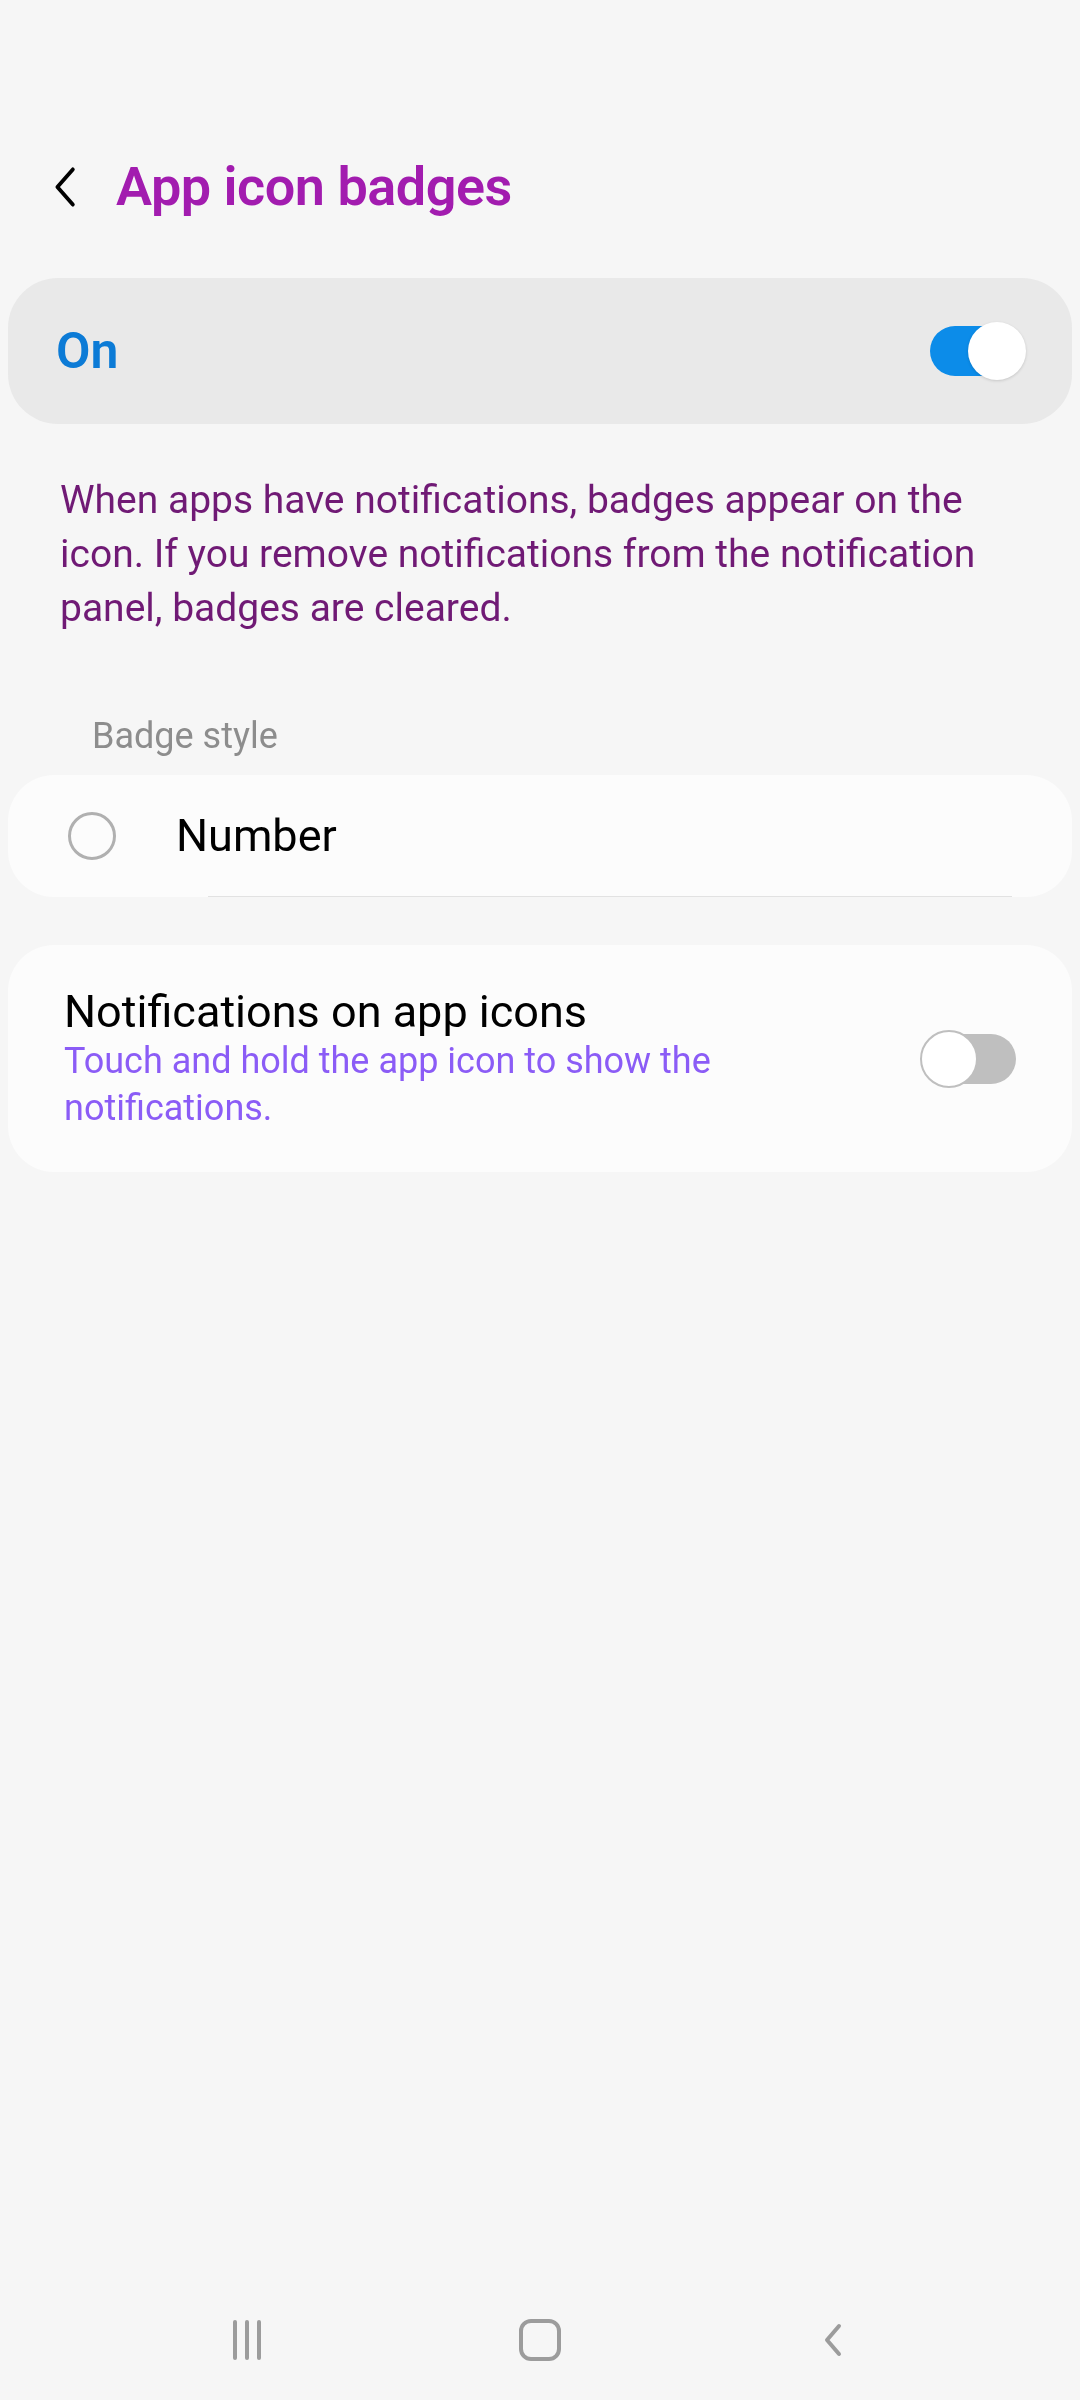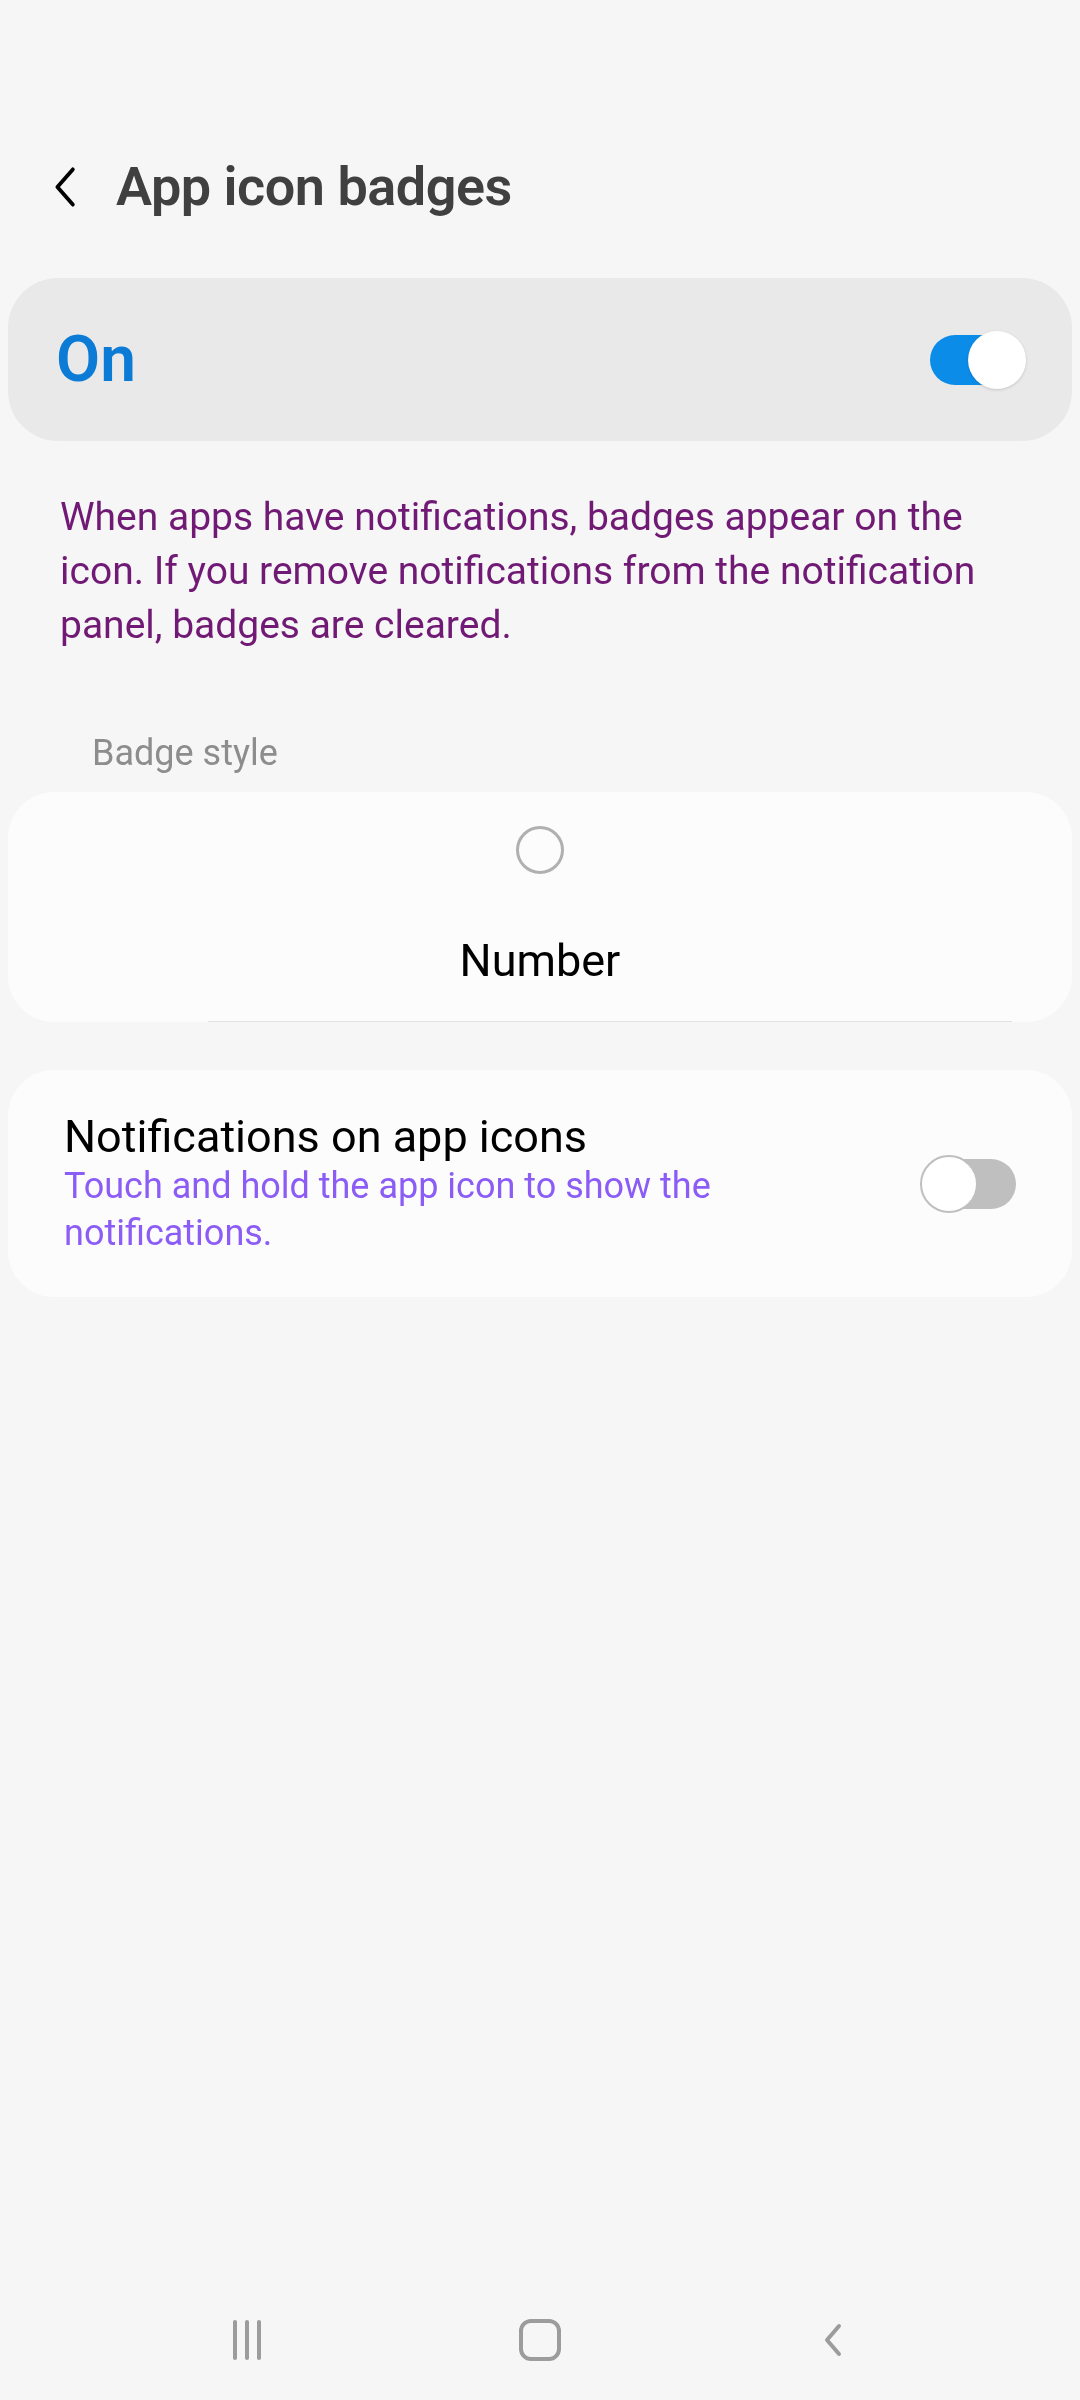--- a/index.html
+++ b/index.html
@@ -29,34 +29,34 @@
       align-items: center;
       justify-content: center;
     }
     .back-chevron svg {
       width: 28px;
       height: 44px;
     }
     .page-title {
       font-size: 54px;
       font-weight: 600;
-      color: #404040;
+      color: #a21caf;
       letter-spacing: -0.5px;
     }
     .master-card {
       margin: 0 8px;
       background: #e9e9e9;
       border-radius: 50px;
       padding: 44px 48px;
       display: flex;
       align-items: center;
       justify-content: space-between;
     }
     .master-label {
-      font-size: 64px;
+      font-size: 50px;
       font-weight: 600;
       color: #0c7bd6;
     }
     .toggle-on {
       width: 94px;
       height: 50px;
       background: #0c8ce9;
       border-radius: 25px;
       position: relative;
     }
@@ -87,21 +87,20 @@
       margin: 0 8px;
       background: #fcfcfc;
       border-radius: 46px;
       overflow: hidden;
     }
     .radio-row {
       display: flex;
       align-items: center;
       padding: 34px 60px;
       gap: 60px;
-      flex-direction: column;
     }
     .radio-outer {
       width: 48px;
       height: 48px;
       border-radius: 50%;
       border: 3px solid #b0b0b0;
       display: flex;
       align-items: center;
       justify-content: center;
       flex-shrink: 0;

